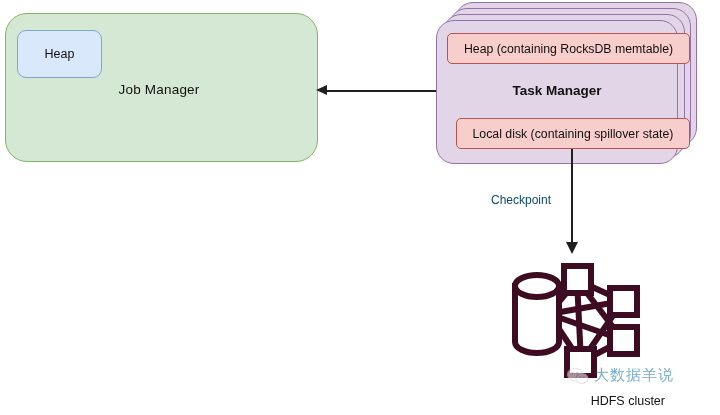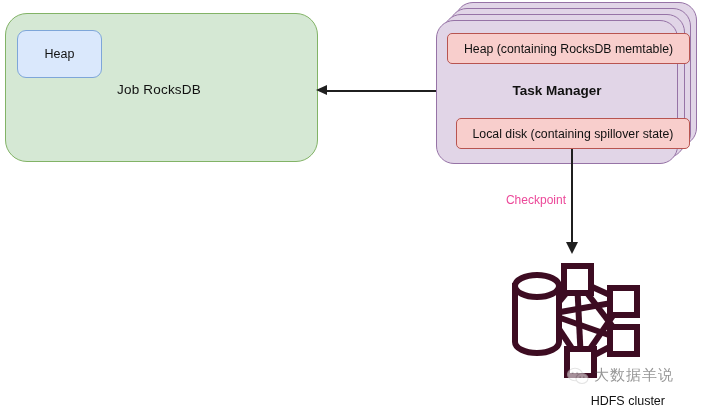--- a/index.html
+++ b/index.html
@@ -137,23 +137,23 @@
     height: 0;
     border-left: 6.5px solid transparent;
     border-right: 6.5px solid transparent;
     border-top: 12px solid #1f1f1f;
   }
   .checkpoint-label {
     position: absolute;
     left: 476px;
     top: 193px;
     width: 90px;
-    text-align: right;
+    text-align: center;
     font-size: 12px;
-    color: #ec4899;
+    color: #0c4a6e;
   }
 
   
   .hdfs-icon {
     position: absolute;
     left: 505px;
     top: 258px;
     width: 150px;
     height: 120px;
   }
@@ -172,33 +172,33 @@
     position: absolute;
     left: 567px;
     top: 366px;
     display: flex;
     align-items: center;
     gap: 5px;
     opacity: .55;
   }
   .wm-text {
     font-size: 15px;
-    color: #404040;
+    color: #0369a1;
     font-family: Liberation Serif, serif;
     letter-spacing: 1px;
   }
 </style>
 </head>
 <body>
 
 <div id="canvas">
 
   <div class="jm-box"></div>
   <div class="heap-box">Heap</div>
-  <div class="jm-label">Job RocksDB</div>
+  <div class="jm-label">Job Manager</div>
 
   <div class="tm-card back3"></div>
   <div class="tm-card back2"></div>
   <div class="tm-card back1"></div>
   <div class="tm-card front"></div>
 
   <div class="tm-inner heap-rocks">Heap (containing RocksDB memtable)</div>
 
   <div class="tm-label">Task Manager</div>
 

